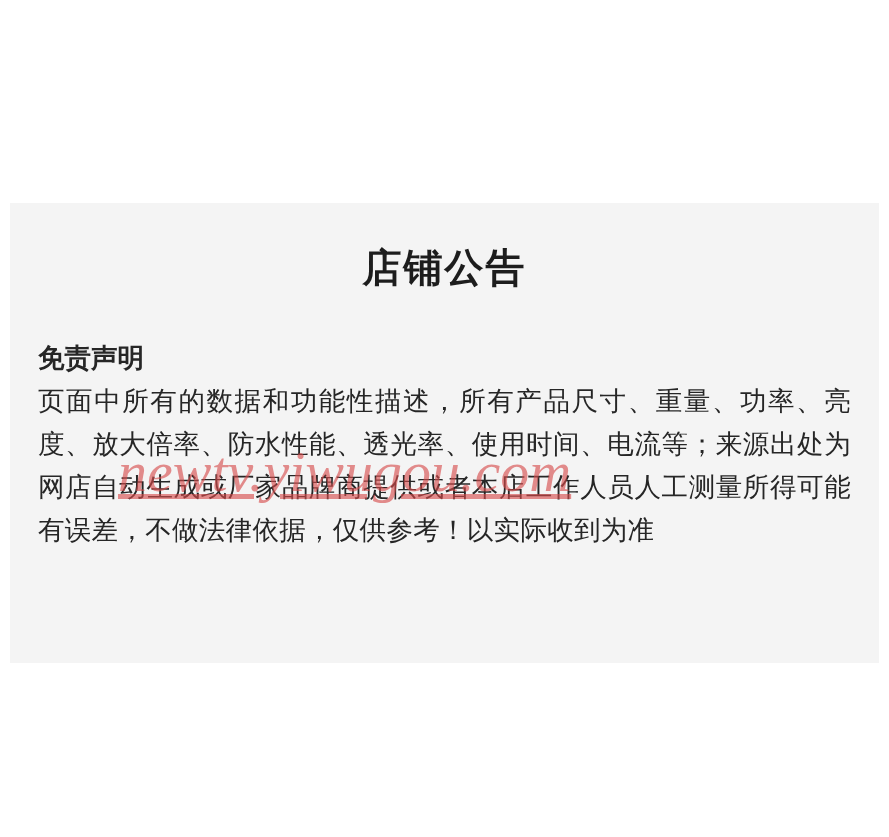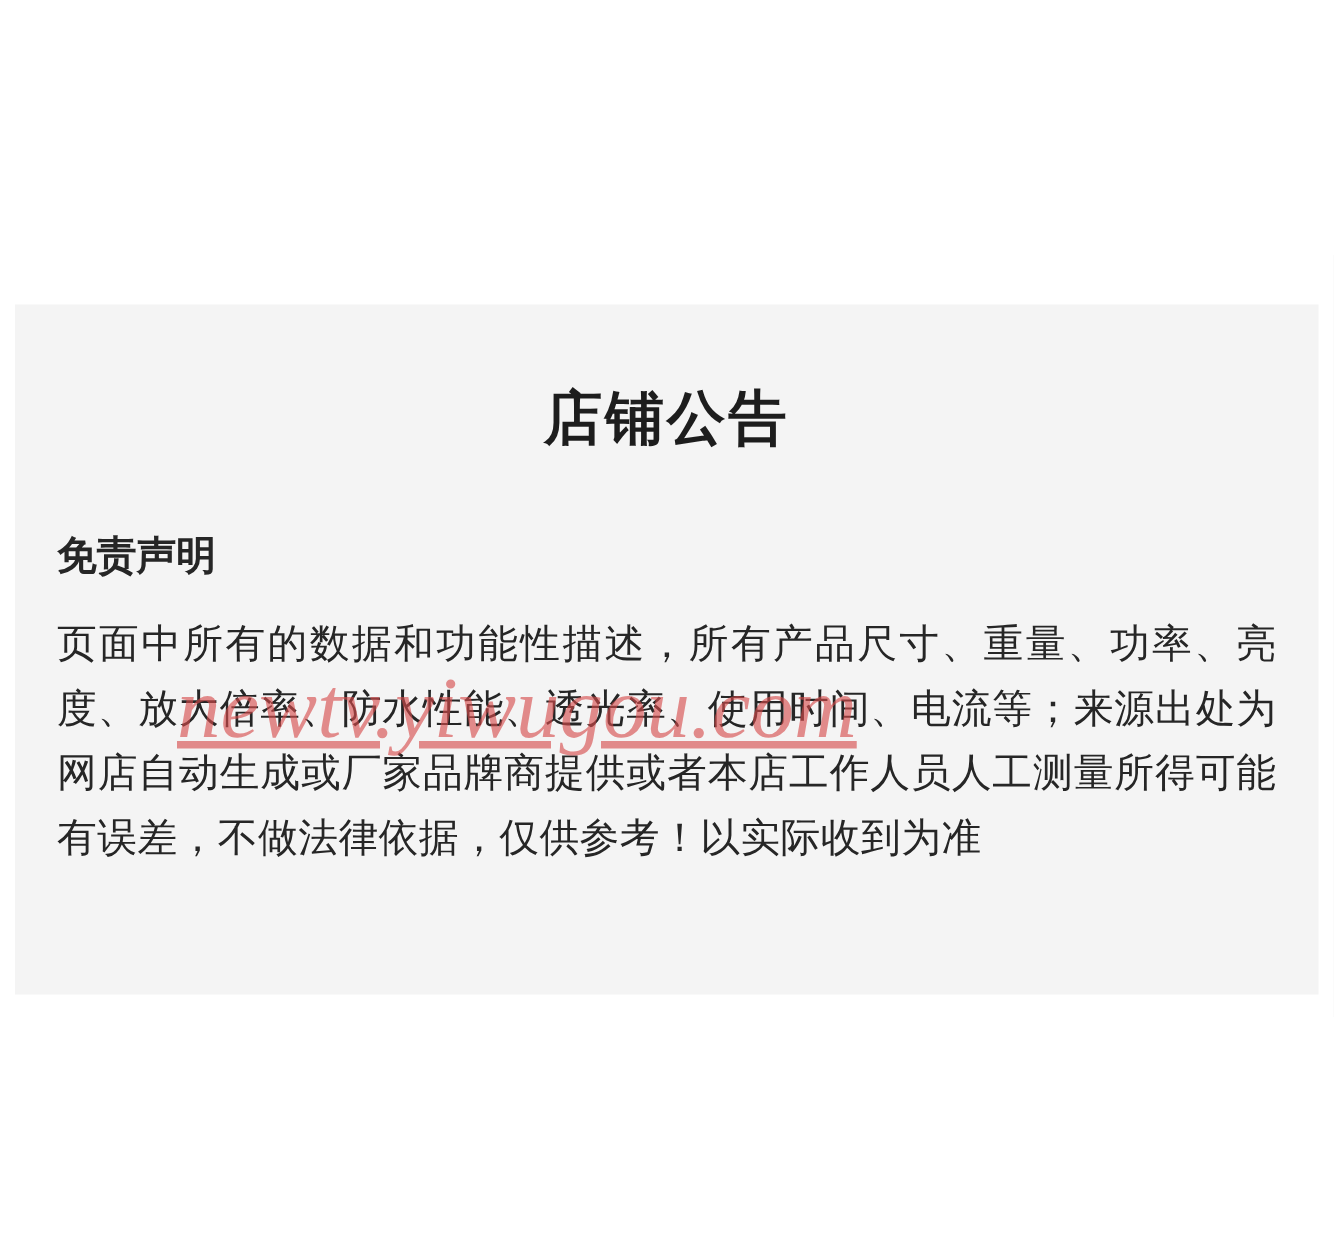--- a/index.html
+++ b/index.html
@@ -29,40 +29,40 @@
     box-sizing: border-box;
     padding: 30px 28px 0 28px;
     overflow: hidden;
   }
   .notice-title {
     text-align: center;
     font-size: 39px;
     font-weight: bold;
     color: #1d1d1d;
     letter-spacing: 2px;
-    margin: 24px 0 22px 0;
+    margin: 12px 0 22px 0;
     line-height: 1.2;
   }
   .notice-body {
     font-size: 26.5px;
     line-height: 43px;
     color: #262626;
     letter-spacing: 0.3px;
     text-align: justify;
     font-weight: 500;
   }
   .section-gap {
     height: 24px;
   }
   .disclaimer-heading {
     font-size: 26.5px;
     line-height: 40px;
     color: #262626;
     font-weight: 600;
-    margin-bottom: 18px;
+    margin-bottom: 2px;
   }
   .watermark {
     position: absolute;
     left: 0;
     top: 0;
     width: 889px;
     height: 837px;
     pointer-events: none;
   }
   .watermark-text {

